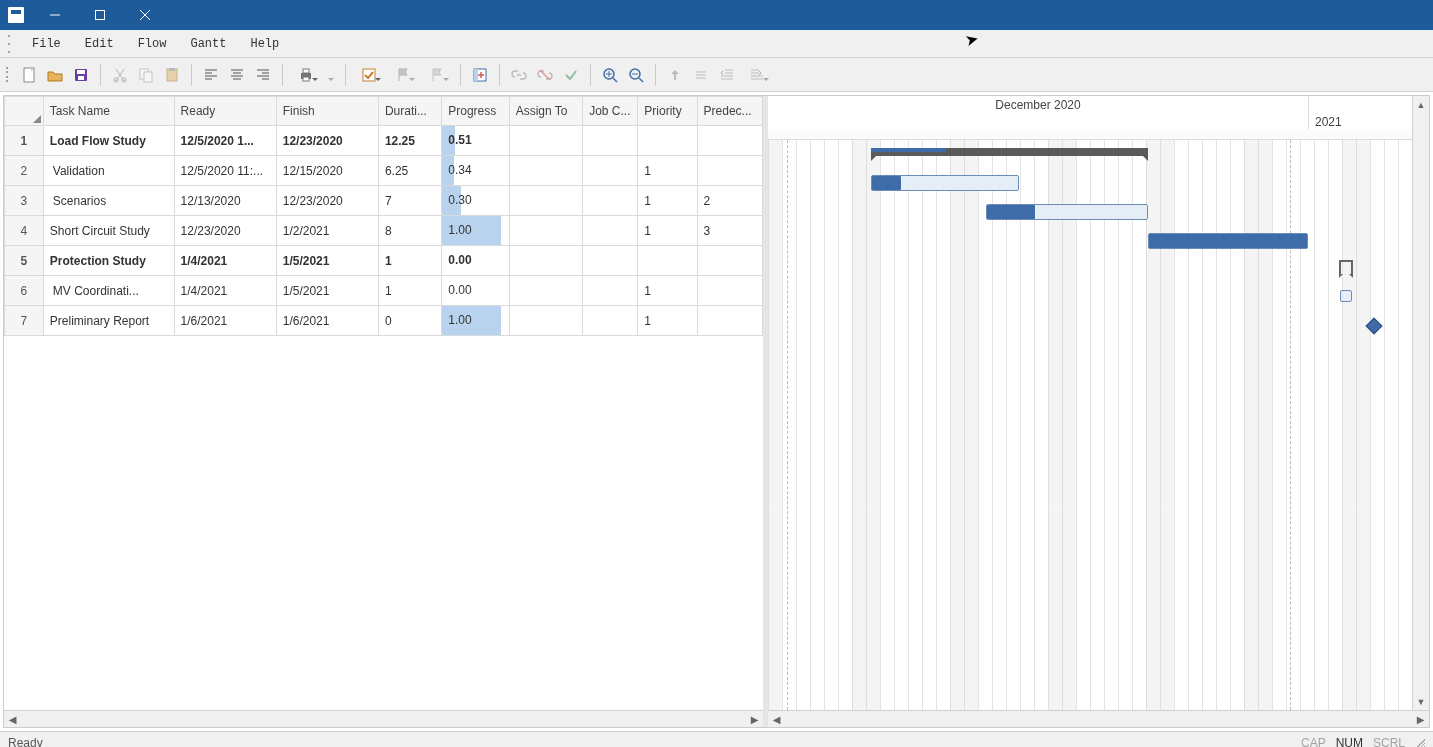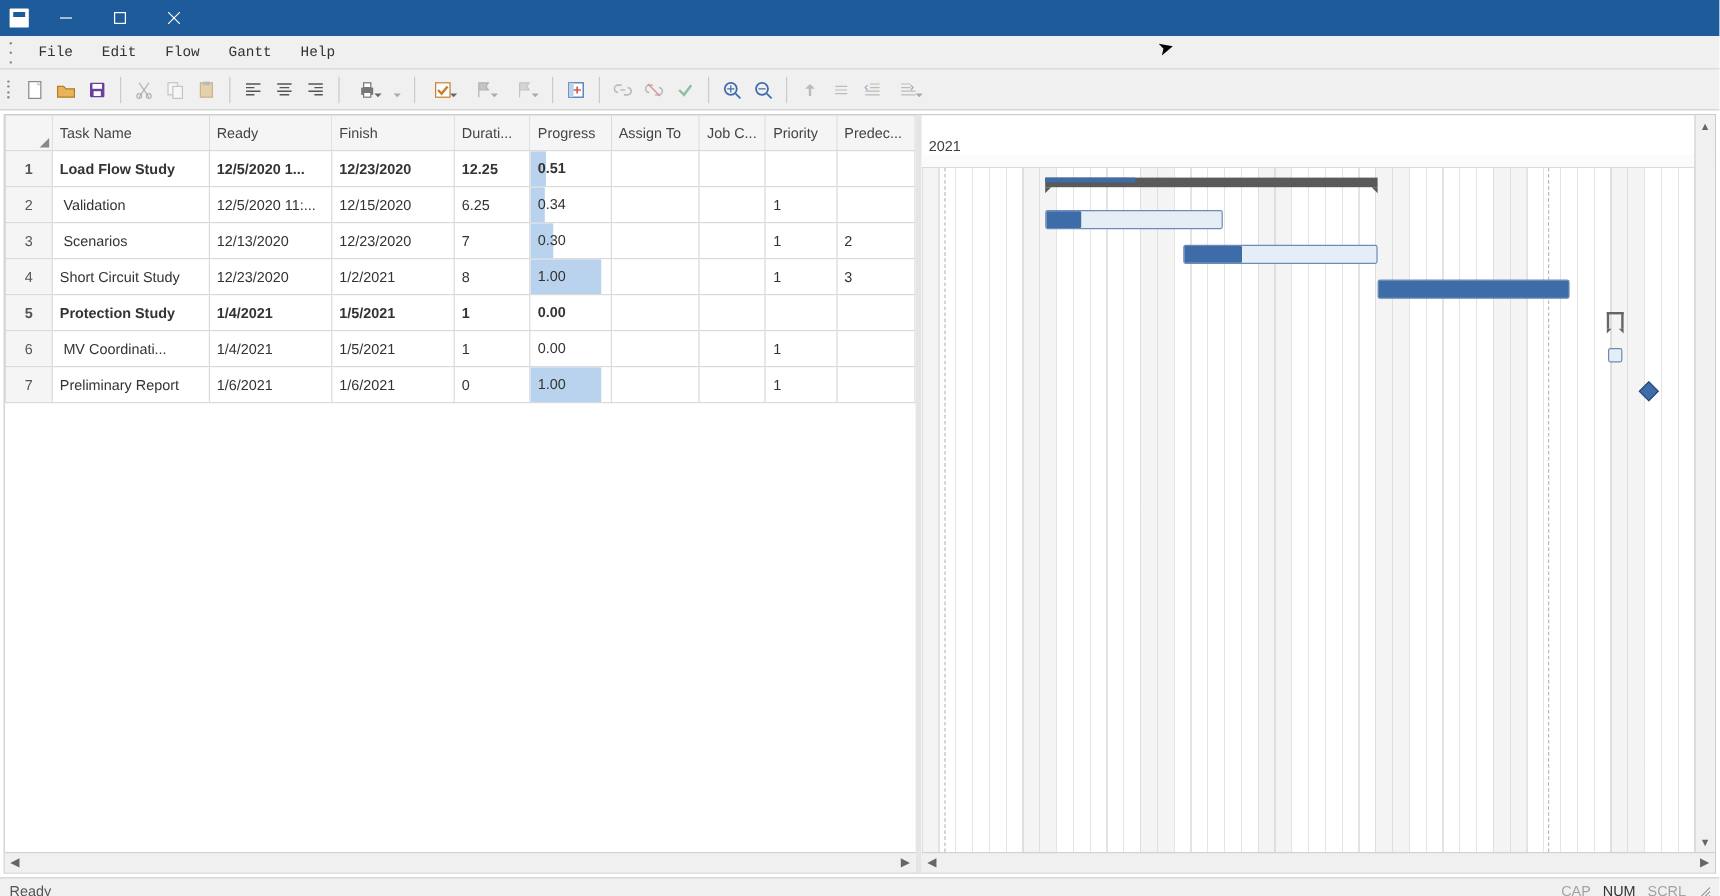--- a/index.html
+++ b/index.html
@@ -630,20 +630,21 @@
     <div class="hsb">
       <div class="btn">◀</div>
       <div class="track"></div>
       <div class="btn">▶</div>
     </div>
   </div>
 
   <div class="right">
     <div class="gantt-header">
       <div class="top">
+        <div class="span1">December 2020</div>
         <div class="span2">2021</div>
       </div>
       <div class="bot"></div>
     </div>
     <div class="gantt-body">
       <div class="gantt-grid-v"></div>
       <div class="gantt-grid-lines"></div>
       <div class="gantt-dotted" style="left:19px;"></div>
       <div class="gantt-dotted" style="left:522px;"></div>
 

